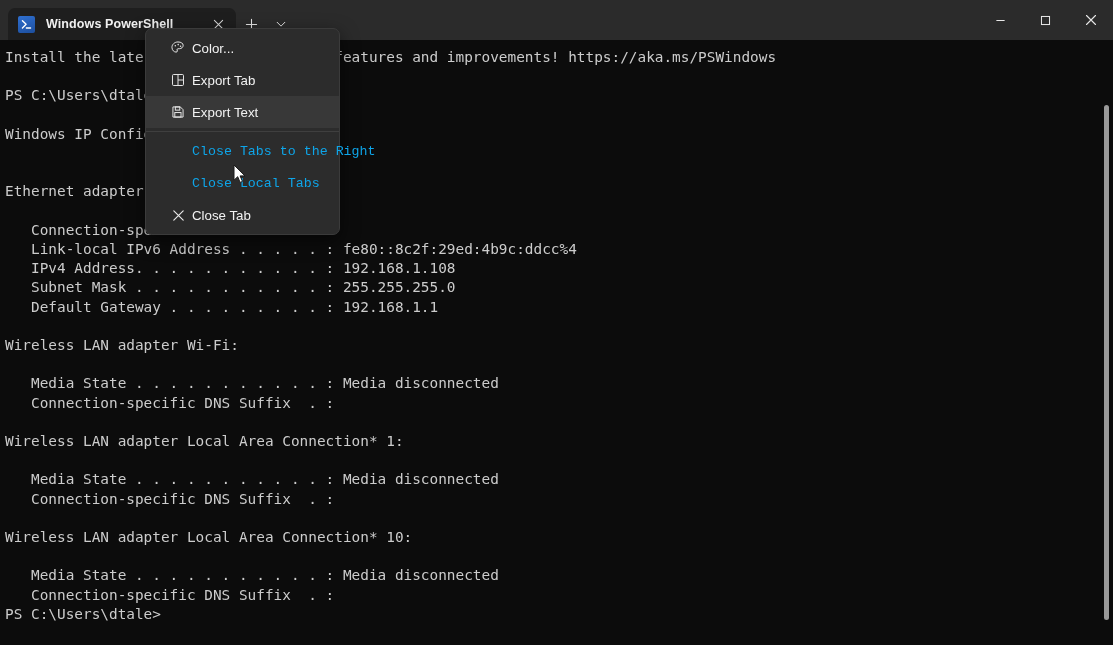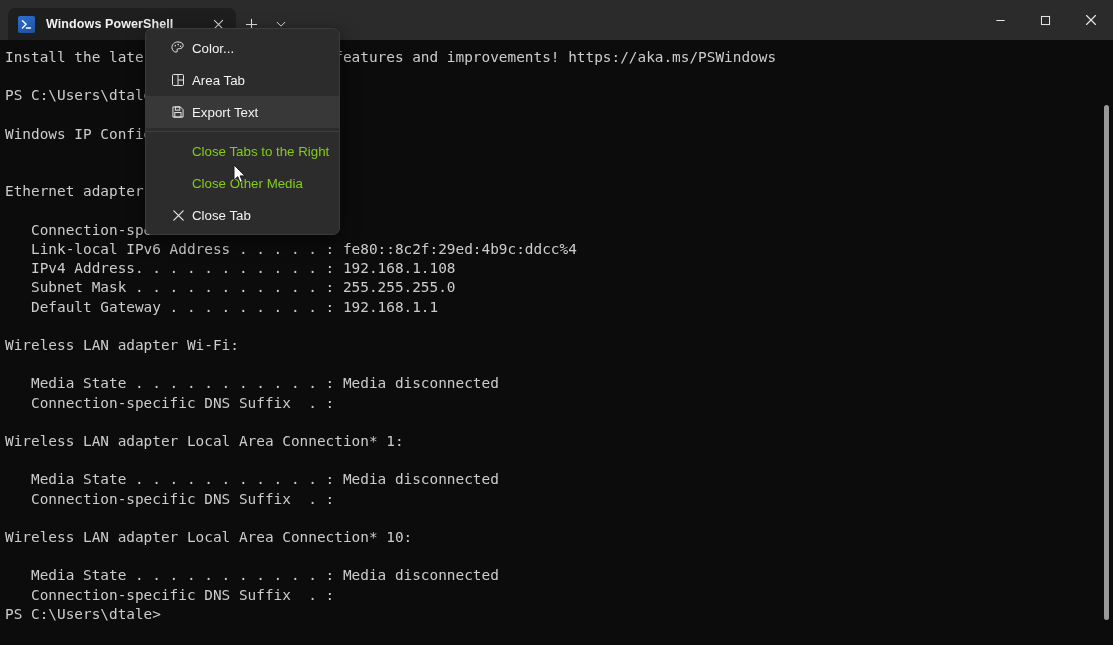--- a/index.html
+++ b/index.html
@@ -175,21 +175,21 @@
     justify-content: center;
     color: #e8e8e8;
   }
   .mi .mi-label {
     flex: 1 1 auto;
     white-space: nowrap;
   }
   .mi.highlight {
     background: #383838;
   }
-  .mi.disabled .mi-label { color: #84cc16; }
+  .mi.disabled .mi-label { color: #0ea5e9; font-family: Liberation Mono, monospace; }
   .msep {
     height: 1px;
     background: #3f3f3f;
     margin: 3px 0;
   }
 
   
   .cursor {
     position: absolute;
     left: 233px;
@@ -306,21 +306,21 @@
 
 
 
     <div class="mi">
       <span class="mi-icon">
         <svg width="16" height="16" viewBox="0 0 18 18">
           <rect x="2.8" y="2.8" width="12.4" height="12.4" rx="1.3" fill="none" stroke="#e8e8e8" stroke-width="1.1"></rect>
           <path d="M9 2.8 L9 15.2 M9 9 L15.2 9" stroke="#e8e8e8" stroke-width="1.1"></path>
         </svg>
       </span>
-      <span class="mi-label">Area Tab</span>
+      <span class="mi-label">Export Tab</span>
     </div>
 
     <div class="mi highlight">
       <span class="mi-icon">
         <svg width="16" height="16" viewBox="0 0 18 18">
           <path d="M3.3 3.3 H11.6 L14.7 6.4 V14.7 H3.3 Z" fill="none" stroke="#e8e8e8" stroke-width="1.1" stroke-linejoin="round"></path>
           <rect x="6" y="3.3" width="5" height="3.6" fill="none" stroke="#e8e8e8" stroke-width="1.1"></rect>
           <rect x="5.4" y="9.6" width="7" height="5.1" fill="none" stroke="#e8e8e8" stroke-width="1.1"></rect>
         </svg>
       </span>
@@ -330,21 +330,21 @@
 
     <div class="msep"></div>
 
     <div class="mi disabled">
       <span class="mi-icon"></span>
       <span class="mi-label">Close Tabs to the Right</span>
     </div>
 
     <div class="mi disabled">
       <span class="mi-icon"></span>
-      <span class="mi-label">Close Other Media</span>
+      <span class="mi-label">Close Local Tabs</span>
     </div>
 
     <div class="mi">
       <span class="mi-icon">
         <svg width="15" height="15" viewBox="0 0 16 16">
           <path d="M3 3 L13 13 M13 3 L3 13" stroke="#e8e8e8" stroke-width="1.25" stroke-linecap="round"></path>
         </svg>
       </span>
       <span class="mi-label">Close Tab</span>
     </div>

